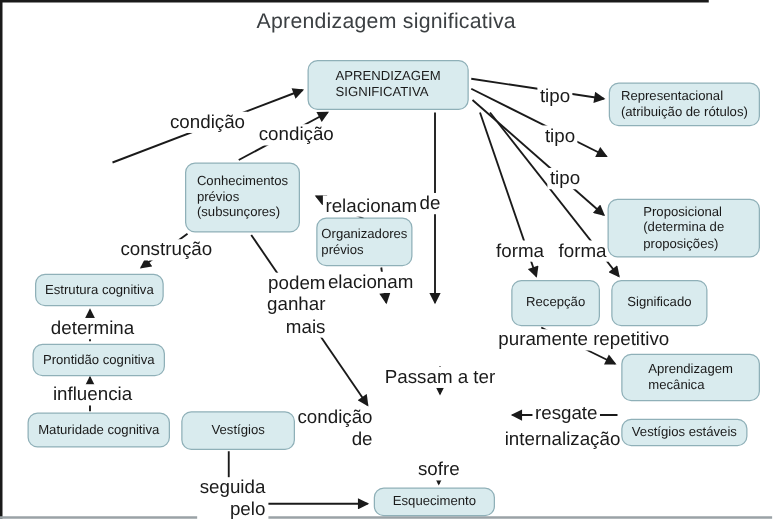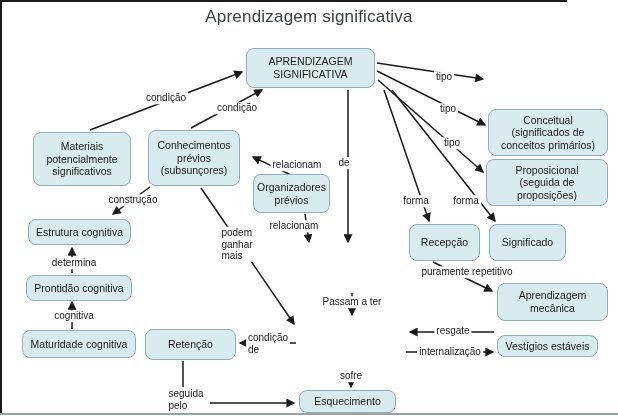--- a/index.html
+++ b/index.html
@@ -18,29 +18,29 @@
   .frame-bottom{position:absolute;left:0;top:413px;width:618px;height:1.5px;background:#9aa2a6;}
   .title{
     position:absolute;left:0;top:7px;width:618px;text-align:center;
     font-size:17px;color:#3c4043;letter-spacing:.2px;
   }
   svg.wires{position:absolute;left:0;top:0;width:618px;height:419px;z-index:1;}
   svg.wires line{stroke:var(--arrow);stroke-width:1.5;}
   .node{
     position:absolute;z-index:3;background:var(--node-fill);
     border:1px solid var(--node-border);border-radius:8px;
-    display:flex;align-items:center;justify-content:center;text-align:center;
+    display:flex;align-items:center;justify-content:center;text-align:left;
     font-size:10.5px;line-height:1.2;white-space:pre-line;box-sizing:border-box;
     padding:0;
   }
   .node.ellipse{border-radius:50%;}
   .elabel{
     position:absolute;z-index:2;transform:translate(-50%,-50%);
-    background:var(--bg);padding:0 2px;font-size:10px;line-height:1.15;
-    text-align:left;white-space:pre-line;color:#1a1a1a;
+    background:var(--bg);padding:0 2px;font-size:15px;line-height:1.15;
+    text-align:right;white-space:pre-line;color:#1a1a1a;
   }
 </style>
 </head>
 <body>
 
 <div class="canvas">
 
   <div class="frame-top"></div>
   <div class="frame-left"></div>
   <div class="frame-bottom"></div>
@@ -85,51 +85,47 @@
   <div class="elabel" style="left:416px;top:201px">forma</div>
   <div class="elabel" style="left:466px;top:201px">forma</div>
   <div class="elabel" style="left:344px;top:163px">de</div>
   <div class="elabel" style="left:297px;top:165px">relacionam</div>
   <div class="elabel" style="left:294px;top:226px">relacionam</div>
   <div class="elabel" style="left:237px;top:244px">podem
 ganhar
 mais</div>
   <div class="elabel" style="left:133px;top:200px">construção</div>
   <div class="elabel" style="left:74px;top:263px">determina</div>
-  <div class="elabel" style="left:74px;top:316px">cognitiva</div>
+  <div class="elabel" style="left:74px;top:316px">influencia</div>
   <div class="elabel" style="left:467px;top:272px">puramente repetitivo</div>
   <div class="elabel" style="left:352px;top:302px">Passam a ter</div>
   <div class="elabel" style="left:268px;top:343px">condição
 de</div>
   <div class="elabel" style="left:453px;top:331px">resgate</div>
   <div class="elabel" style="left:450px;top:352px">internalização</div>
   <div class="elabel" style="left:351px;top:376px">sofre</div>
   <div class="elabel" style="left:186px;top:399px">seguida
 pelo</div>
 
   <div class="node" style="left:246px;top:48px;width:129px;height:40px">APRENDIZAGEM
 SIGNIFICATIVA</div>
-  <div class="node" style="left:488px;top:109px;width:120px;height:47px">Conceitual
-(significados de
-conceitos primários)</div>
+  <div class="node" style="left:487px;top:66px;width:121px;height:35px">Representacional
+(atribuição de rótulos)</div>
   <div class="node" style="left:486px;top:159px;width:122px;height:47px">Proposicional
-(seguida  de
+(determina  de
 proposições)</div>
-  <div class="node" style="left:33px;top:132px;width:98px;height:54px">Materiais
-potencialmente
-significativos</div>
   <div class="node" style="left:148px;top:130px;width:92px;height:56px">Conhecimentos
 prévios
 (subsunçores)</div>
   <div class="node" style="left:253px;top:174px;width:77px;height:39px">Organizadores
 prévios</div>
   <div class="node" style="left:409px;top:224px;width:71px;height:37px">Recepção</div>
   <div class="node" style="left:489px;top:224px;width:77px;height:37px">Significado</div>
   <div class="node" style="left:497px;top:283px;width:111px;height:38px">Aprendizagem
 mecânica</div>
   <div class="node" style="left:28px;top:219px;width:103px;height:26px">Estrutura  cognitiva</div>
   <div class="node" style="left:26px;top:275px;width:106px;height:26px">Prontidão cognitiva</div>
   <div class="node" style="left:22px;top:330px;width:114px;height:28px">Maturidade cognitiva</div>
-  <div class="node" style="left:145px;top:329px;width:91px;height:31px">Retenção</div>
+  <div class="node" style="left:145px;top:329px;width:91px;height:31px">Vestígios</div>
   <div class="node" style="left:497px;top:335px;width:101px;height:22px">Vestígios estáveis</div>
   <div class="node" style="left:299px;top:390px;width:97px;height:23px">Esquecimento</div>
 
 </div>
 
 </body></html>

